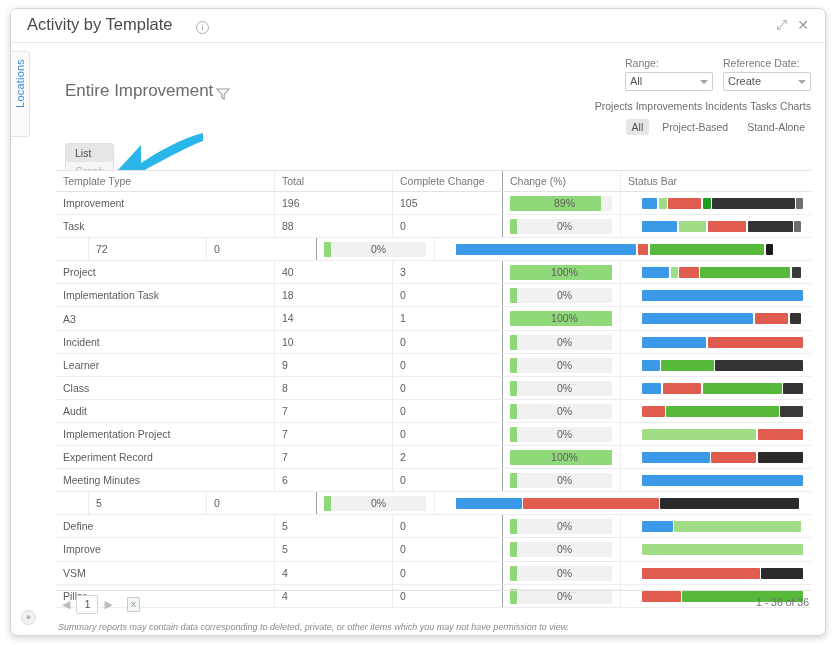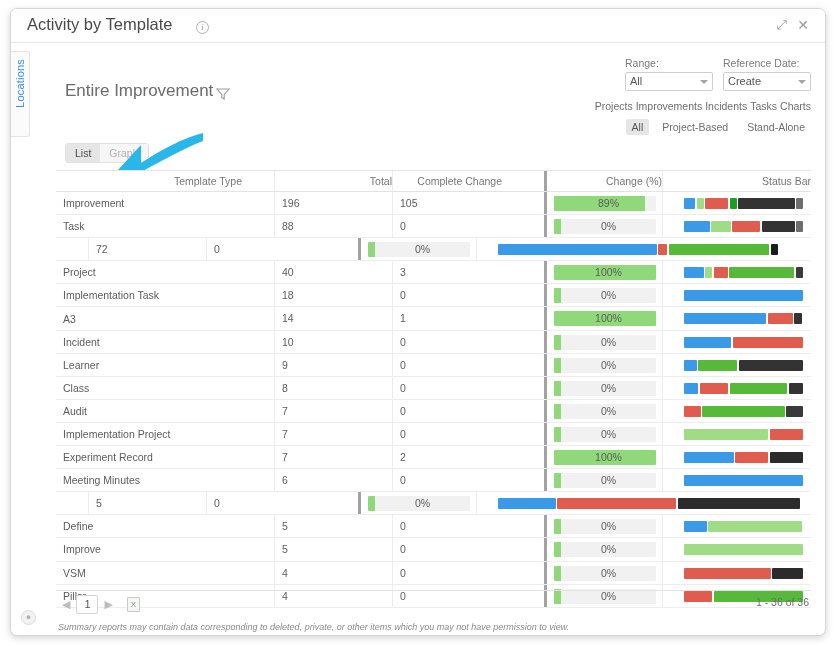--- a/index.html
+++ b/index.html
@@ -93,41 +93,42 @@
   
   .org {
     position: absolute; left: 24px; top: 38px;
     font-size: 17px; color: #6b6b6b; font-weight: 400;
   }
   .funnel { position: absolute; left: 175px; top: 44px; cursor: pointer; }
   .toggle {
     position: absolute; left: 24px; top: 100px;
     display: flex; border-radius: 3px; overflow: hidden;
     border: 1px solid #e0e0e0;
+    flex-direction: column;
   }
   .toggle span { font-size: 10.5px; padding: 3px 9px; cursor: pointer; }
   .toggle .on { background: #e6e6e6; color: #4d4d4d; }
   .toggle .off { background: #f6f6f6; color: #b3b3b3; }
 
   .arrow { position: absolute; left: 74px; top: 88px; pointer-events: none; }
 
   
   .table { position: absolute; left: 15px; top: 127px; right: 14px; }
   .thead, .trow { display: flex; align-items: center; }
   .thead {
     height: 22px; border-top: 1px solid #e3e3e3;
-    border-bottom: 1px solid #e3e3e3; background: #fff; text-align: right;
+    border-bottom: 1px solid #e3e3e3; background: #fff;
   }
   .thead div { font-size: 10.5px; color: #767676; padding-left: 7px; }
   .trow { height: 23.1px; border-bottom: 1px solid #ededed; }
   .trow div { font-size: 10.5px; color: #5c5c5c; padding-left: 7px; }
   .c-name { width: 186px; }
   .c-total { width: 118px; border-left: 1px solid #ededed; height: 100%; line-height: 23px; margin-left: 32px; }
   .c-comp  { width: 110px; border-left: 1px solid #ededed; height: 100%; line-height: 23px; }
-  .c-pct   { width: 118px; border-left: 3px solid #a3a3a3; height: 100%; margin-left: 42px; }
+  .c-pct   { width: 118px; border-left: 1px solid #a3a3a3; height: 100%; }
   .c-bar   { flex: 1; border-left: 1px solid #ededed; height: 100%; }
   .thead .c-total, .thead .c-comp, .thead .c-pct, .thead .c-bar { line-height: 20px; }
 
   .pct-track {
     position: relative; height: 15px; width: 102px; margin-top: 4px;
     background: #f1f1f1; border-radius: 1px; overflow: hidden;
   }
   .pct-fill { position: absolute; left: 0; top: 0; height: 100%; background: #90d97a; }
   .pct-text {
     position: absolute; left: 0; right: 0; top: 0; height: 100%;

